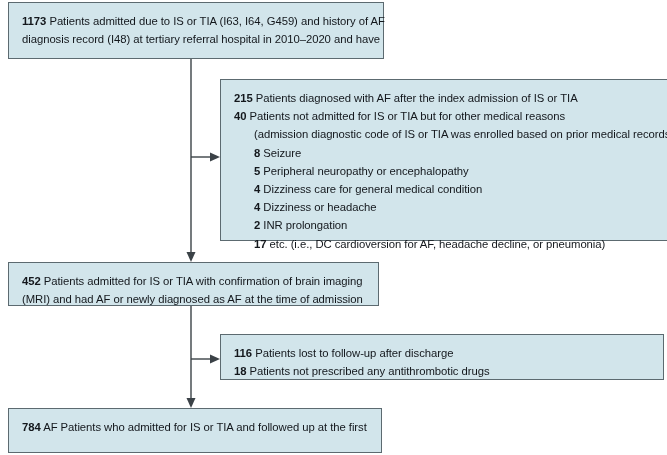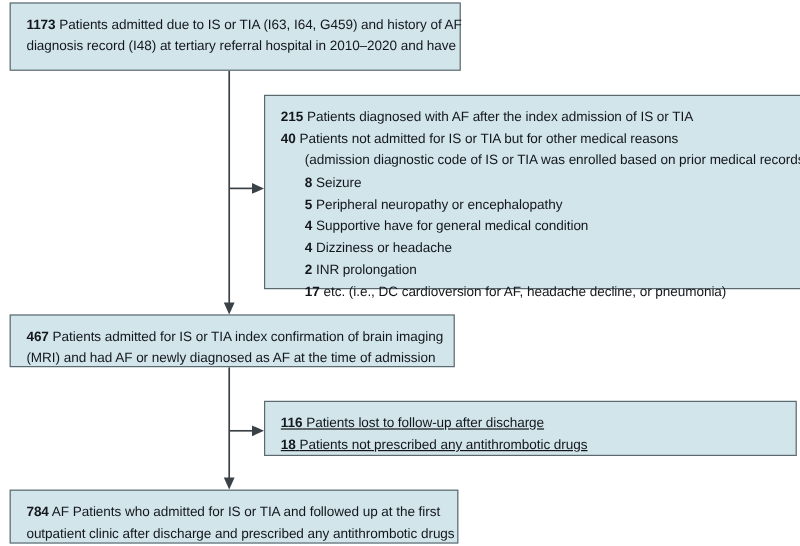--- a/index.html
+++ b/index.html
@@ -53,21 +53,21 @@
   #box-excluded-1 {
     left: 220px; top: 79px;
     width: 488px; height: 162px;
   }
   #box-confirmed {
     left: 8px; top: 262px;
     width: 371px; height: 44px;
   }
   #box-excluded-2 {
     left: 220px; top: 334px;
-    width: 444px; height: 46px; text-decoration: underline;
+    width: 444px; height: 46px;
   }
   #box-final {
     left: 8px; top: 408px;
     width: 374px; height: 45px;
   }
 
   .connector-svg {
     position: absolute;
     left: 0; top: 0;
     width: 667px;
@@ -107,34 +107,33 @@
     <p><span class="num">1173</span> <span>Patients admitted due to IS or TIA (I63, I64, G459) and history of AF</span></p>
     <p>diagnosis record (I48) at tertiary referral hospital in 2010–2020 and have</p>
   </div>
 
   <div class="flow-box" id="box-excluded-1">
     <p><span class="num">215</span> <span>Patients diagnosed with AF after the index admission of IS or TIA</span></p>
     <p><span class="num">40</span> <span>Patients not admitted for IS or TIA but for other medical reasons</span></p>
     <p class="indent-1"><span>(admission diagnostic code of IS or TIA was enrolled based on prior medical records)</span></p>
     <p class="indent-2"><span class="num">8</span> <span>Seizure</span></p>
     <p class="indent-2"><span class="num">5</span> <span>Peripheral neuropathy or encephalopathy</span></p>
-    <p class="indent-2"><span class="num">4</span> <span>Supportive have for general medical condition</span></p>
+    <p class="indent-2"><span class="num">4</span> <span>Dizziness care for general medical condition</span></p>
     <p class="indent-2"><span class="num">4</span> <span>Dizziness or headache</span></p>
     <p class="indent-2"><span class="num">2</span> <span>INR prolongation</span></p>
     <p class="indent-2"><span class="num">17</span> <span>etc. (i.e., DC cardioversion for AF, headache decline, or pneumonia)</span></p>
   </div>
 
   <div class="flow-box" id="box-confirmed">
-    <p><span class="num">467</span> <span>Patients admitted for IS or TIA index confirmation of brain imaging</span></p>
+    <p><span class="num">452</span> <span>Patients admitted for IS or TIA with confirmation of brain imaging</span></p>
     <p>(MRI) and had AF or newly diagnosed as AF at the time of admission</p>
   </div>
 
   <div class="flow-box" id="box-excluded-2">
     <p><span class="num">116</span> <span>Patients lost to follow-up after discharge</span></p>
     <p><span class="num">18</span> <span>Patients not prescribed any antithrombotic drugs</span></p>
   </div>
 
   <div class="flow-box" id="box-final">
     <p><span class="num">784</span> <span>AF Patients who admitted for IS or TIA and followed up at the first</span></p>
-    <p>outpatient clinic after discharge and prescribed any antithrombotic drugs</p>
   </div>
 
 </div>
 
 </body></html>

